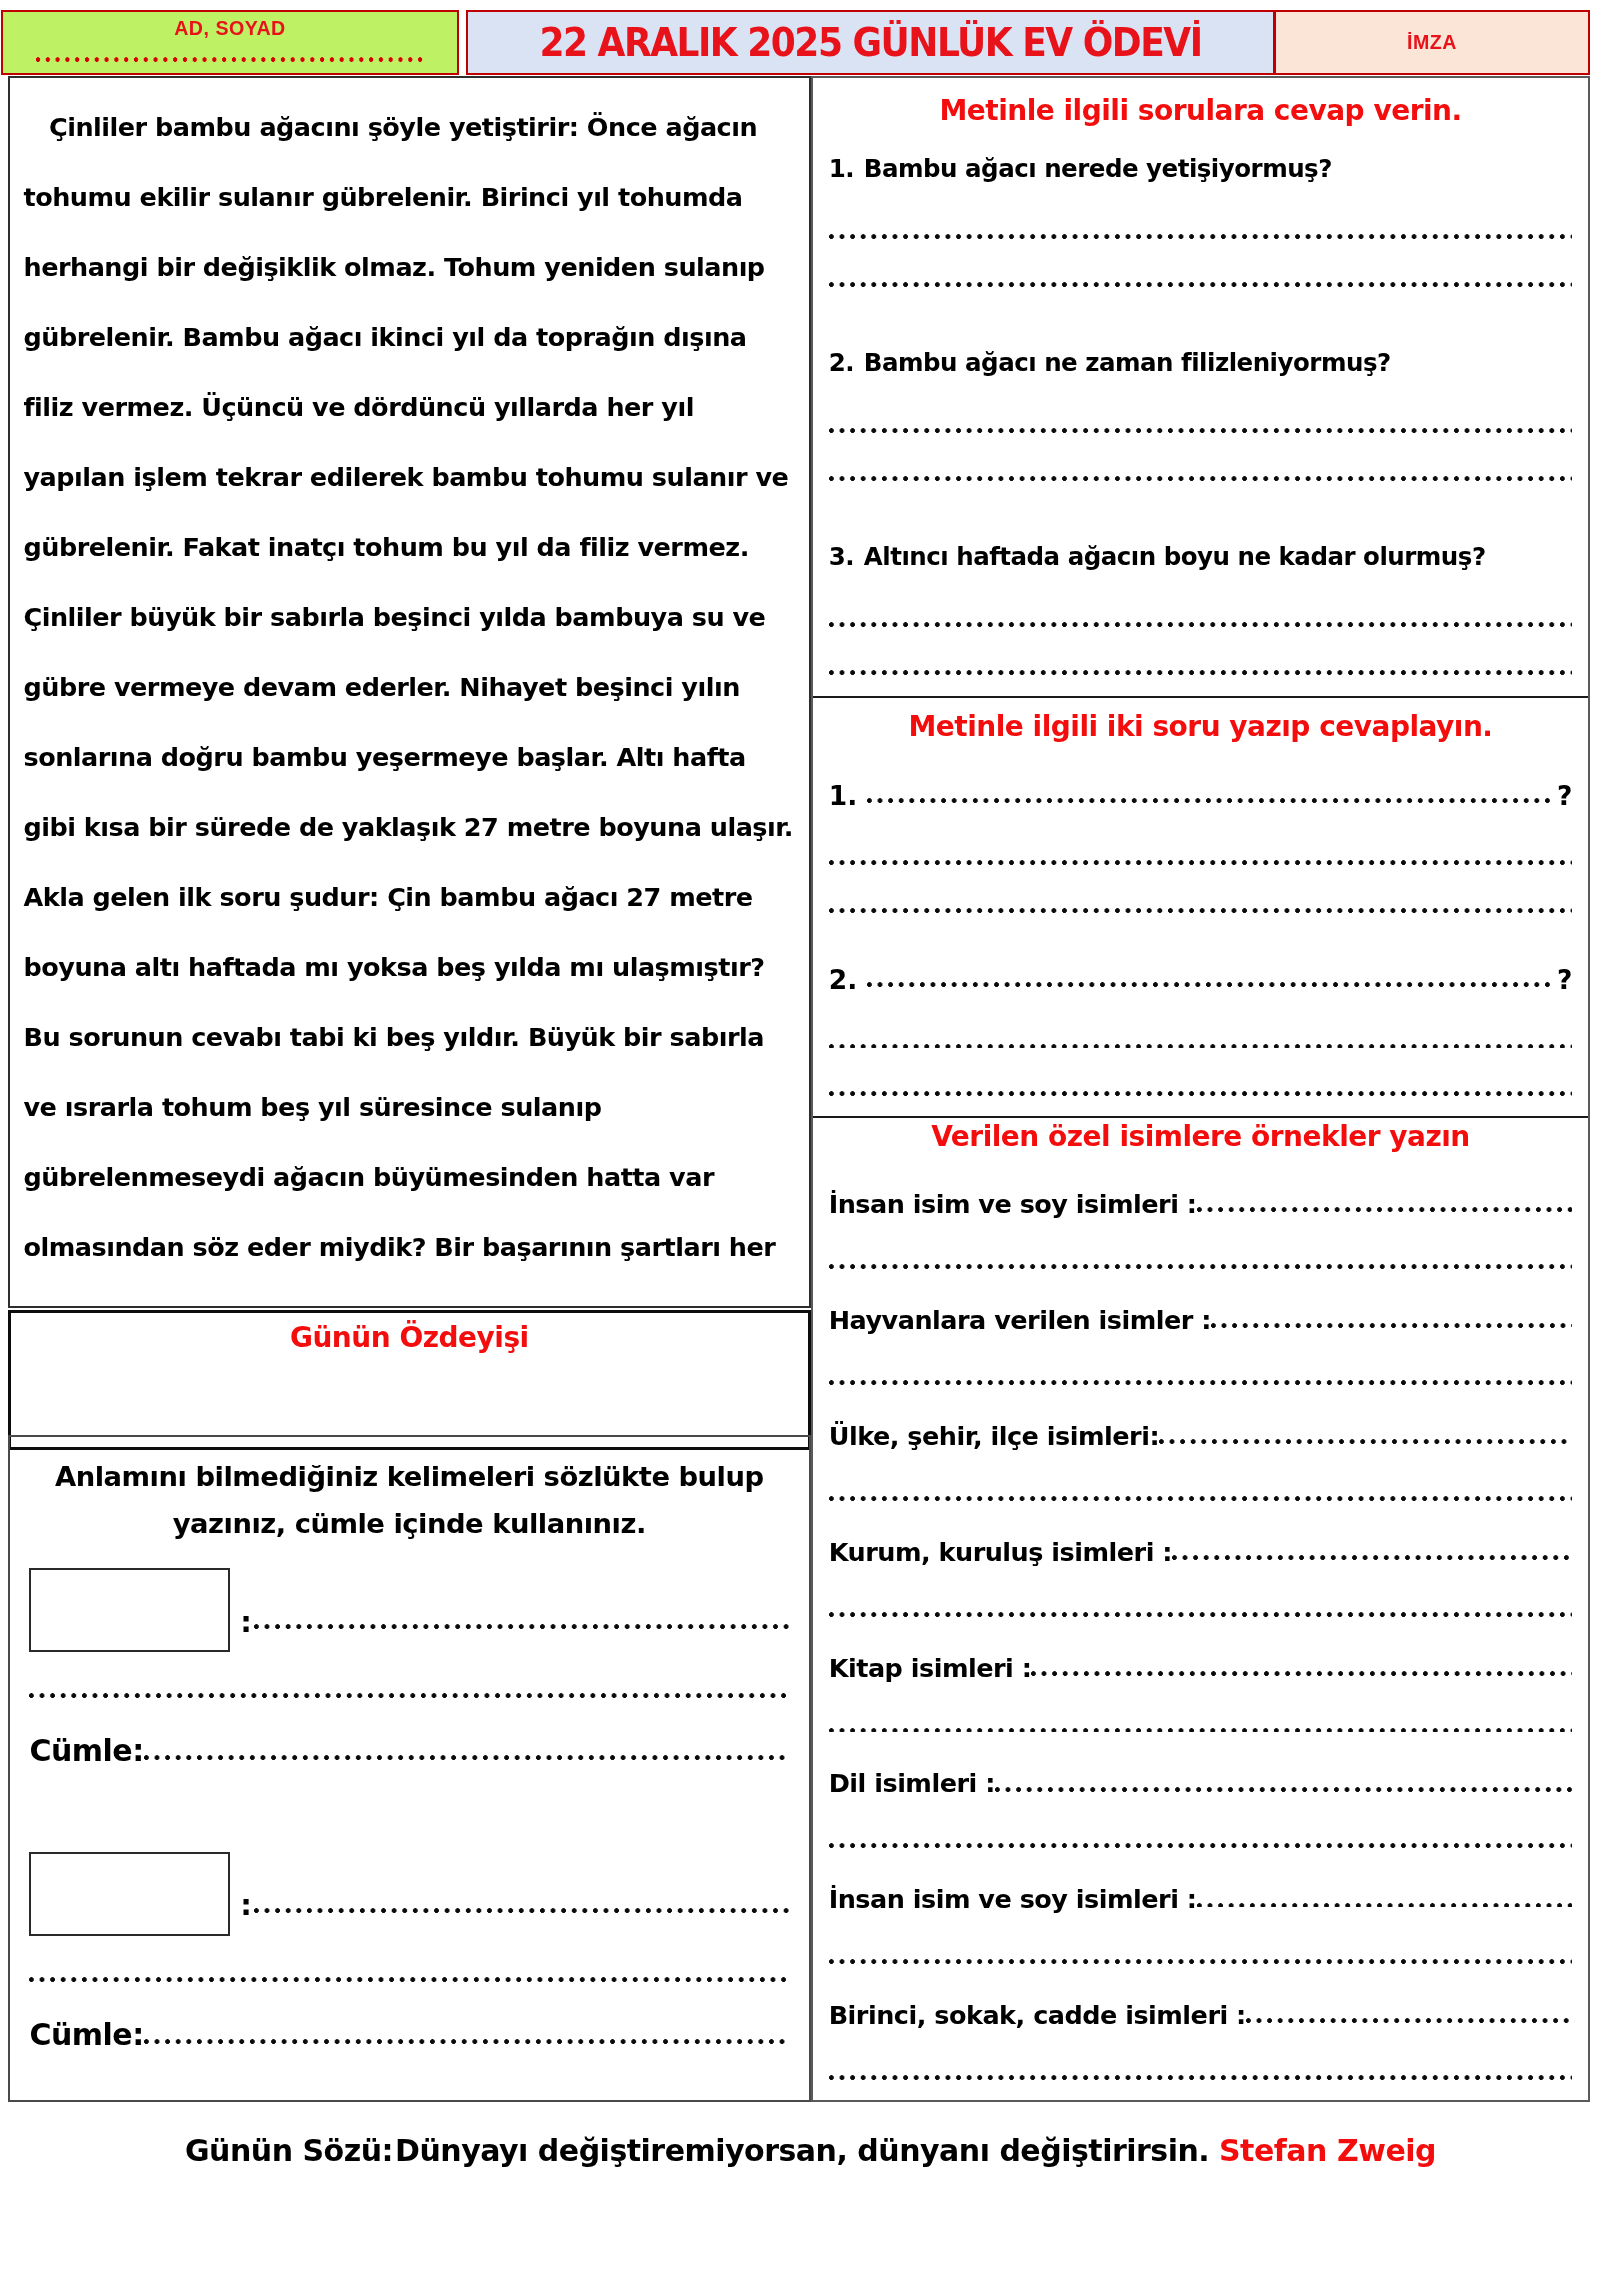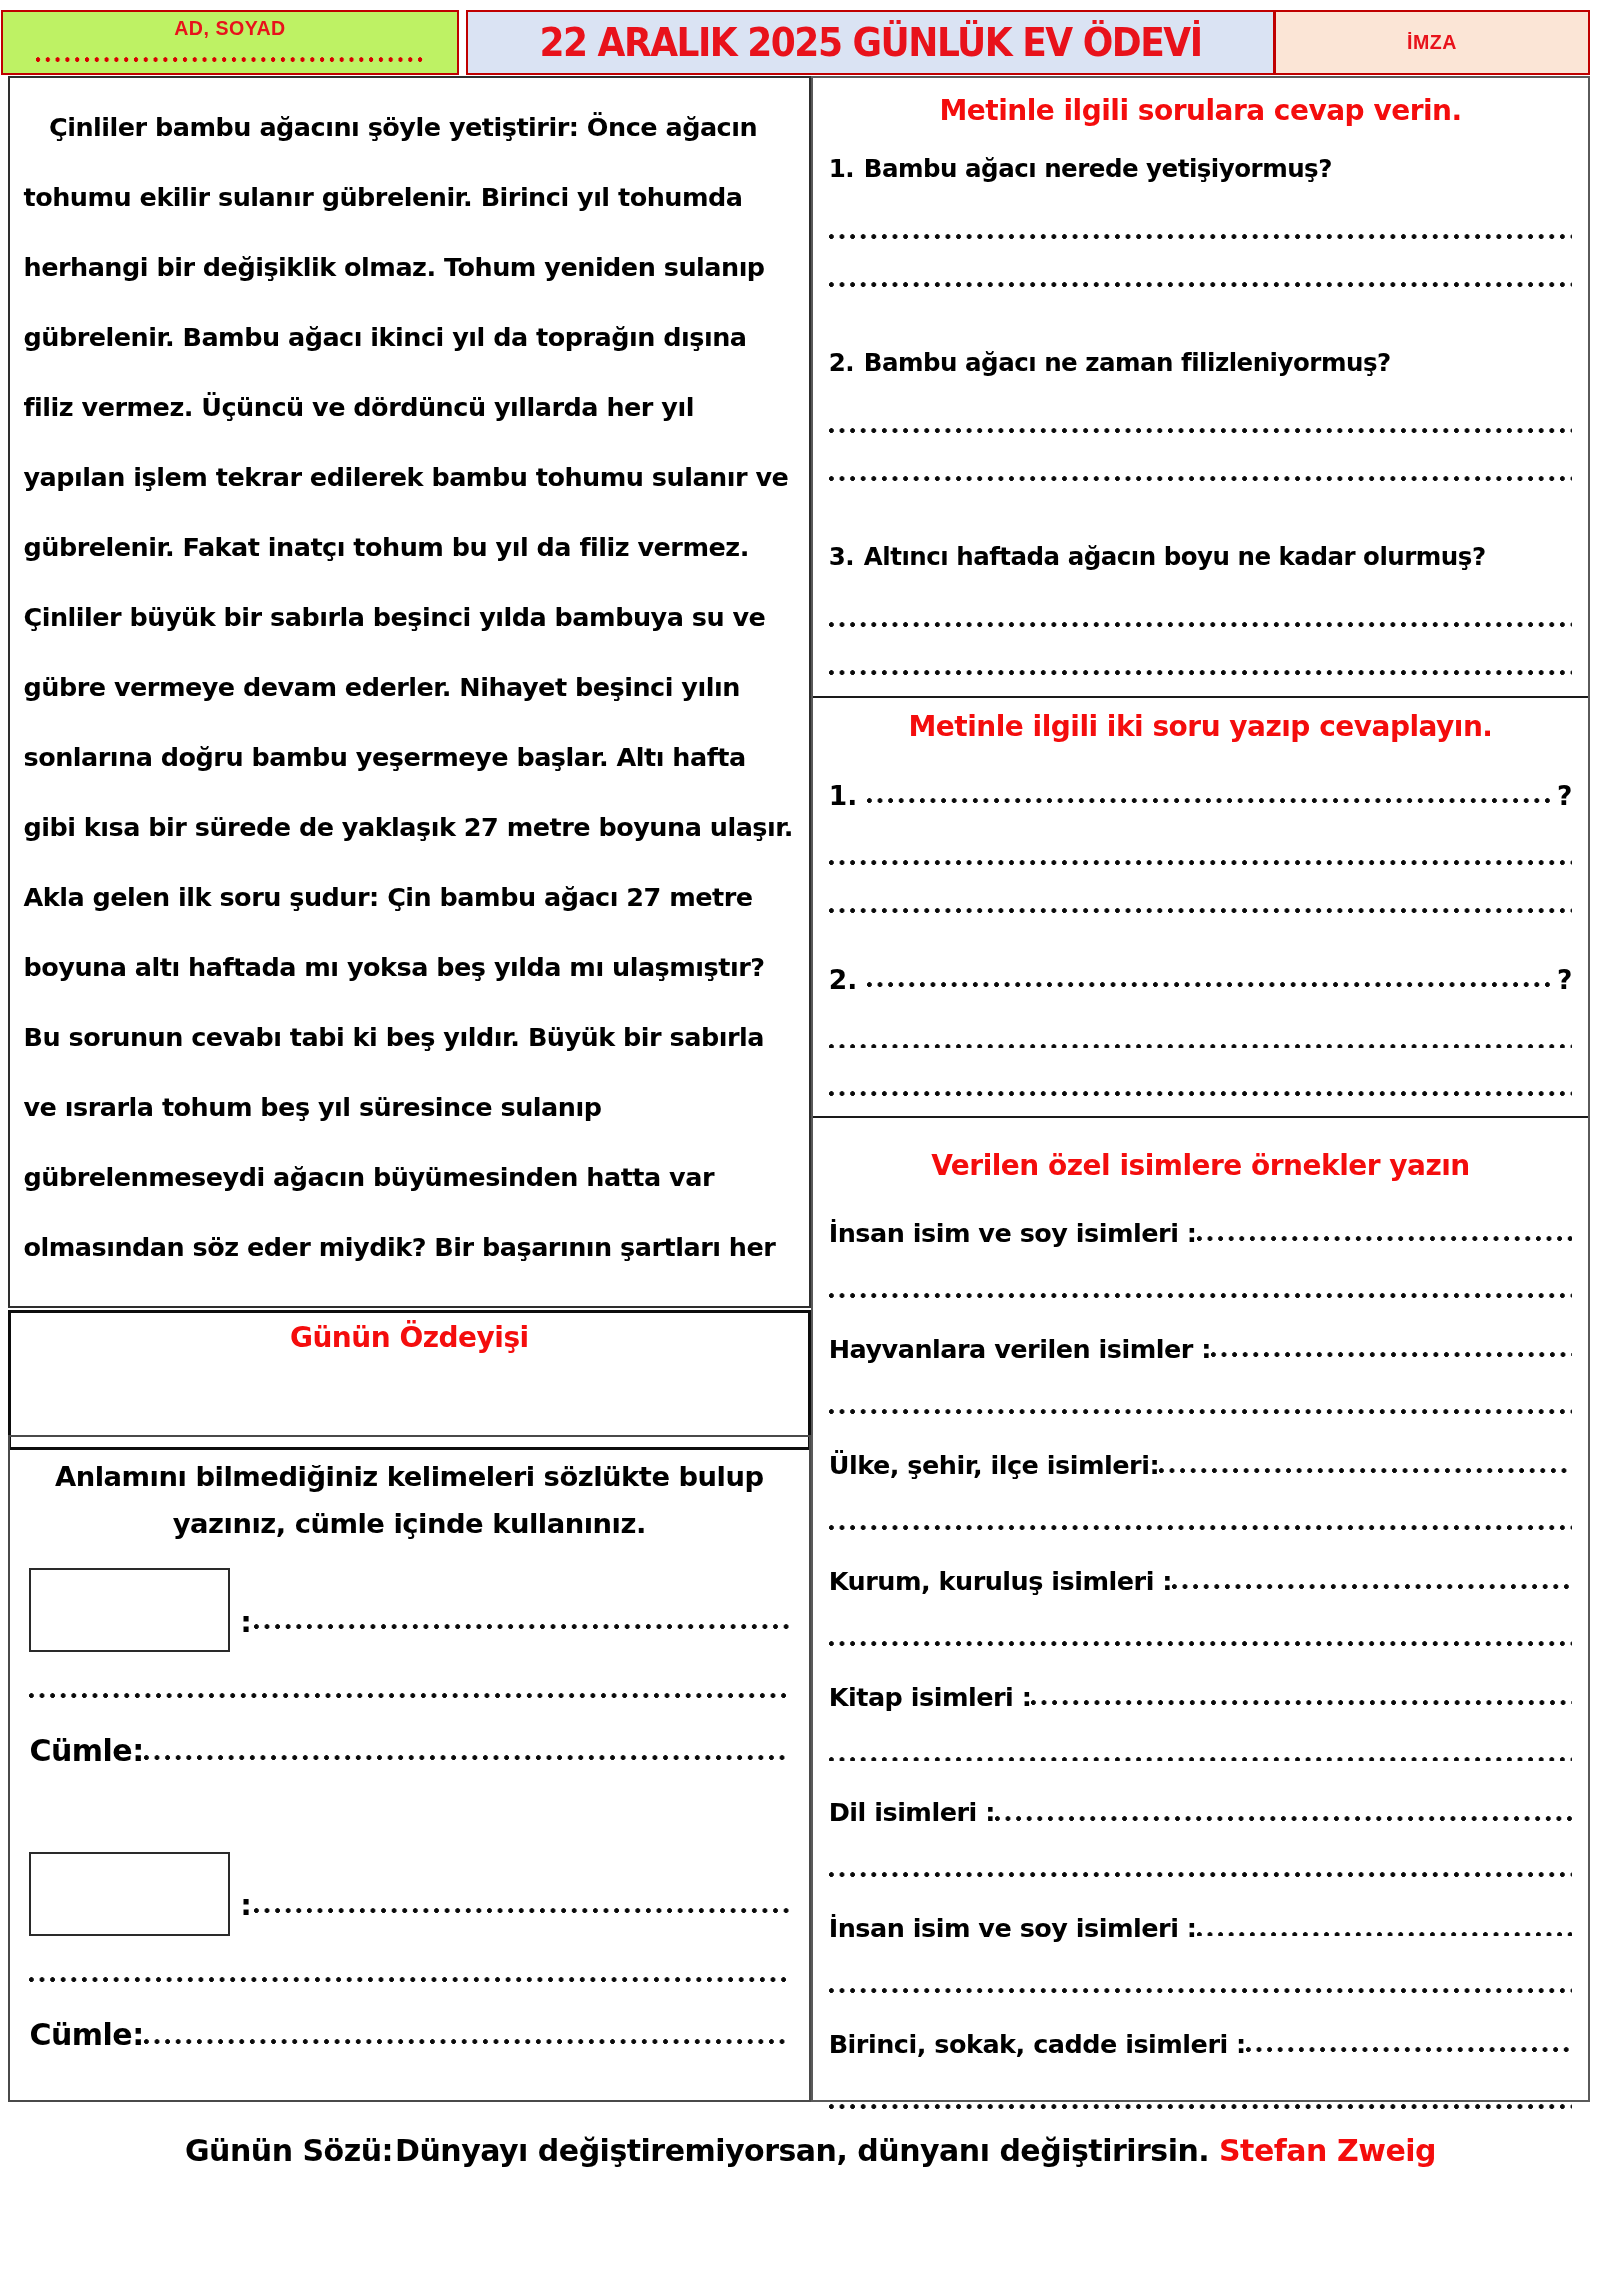--- a/index.html
+++ b/index.html
@@ -104,21 +104,21 @@
   .ans1 { margin-top:49px; }
   .ans2 { margin-top:43px; }
 
   .sec2 .sec-title { padding-top:11.8px; }
   .wq-row { display:flex; align-items:flex-end; margin-top:29px; height:39px; font-size:26.5px; font-weight:bold; }
   .wq-row.wgap { margin-top:43px; }
   .wq-row .qnum { margin-right:9.8px; }
   .wq-row .dots { margin-bottom:7.8px; }
   .wq-row .qmark { margin-left:2px; }
 
-  .sec3 .sec-title { padding-top:31px; }
+  .sec3 .sec-title { padding-top:2px; }
   .pn-row { display:flex; align-items:flex-end; margin-top:31px; height:35px; }
   .pn-row .pn-label { font-size:25.5px; font-weight:bold; letter-spacing:-0.5px; white-space:nowrap; }
   .pn-row .dots { margin-bottom:6.9px; }
   .pn-dots { margin-top:45px; }
 
   
   .footer {
     position:absolute; top:2133px; left:0; width:100%; text-align:center;
     font-size:30px; font-weight:bold; letter-spacing:-0.5px;
   }

